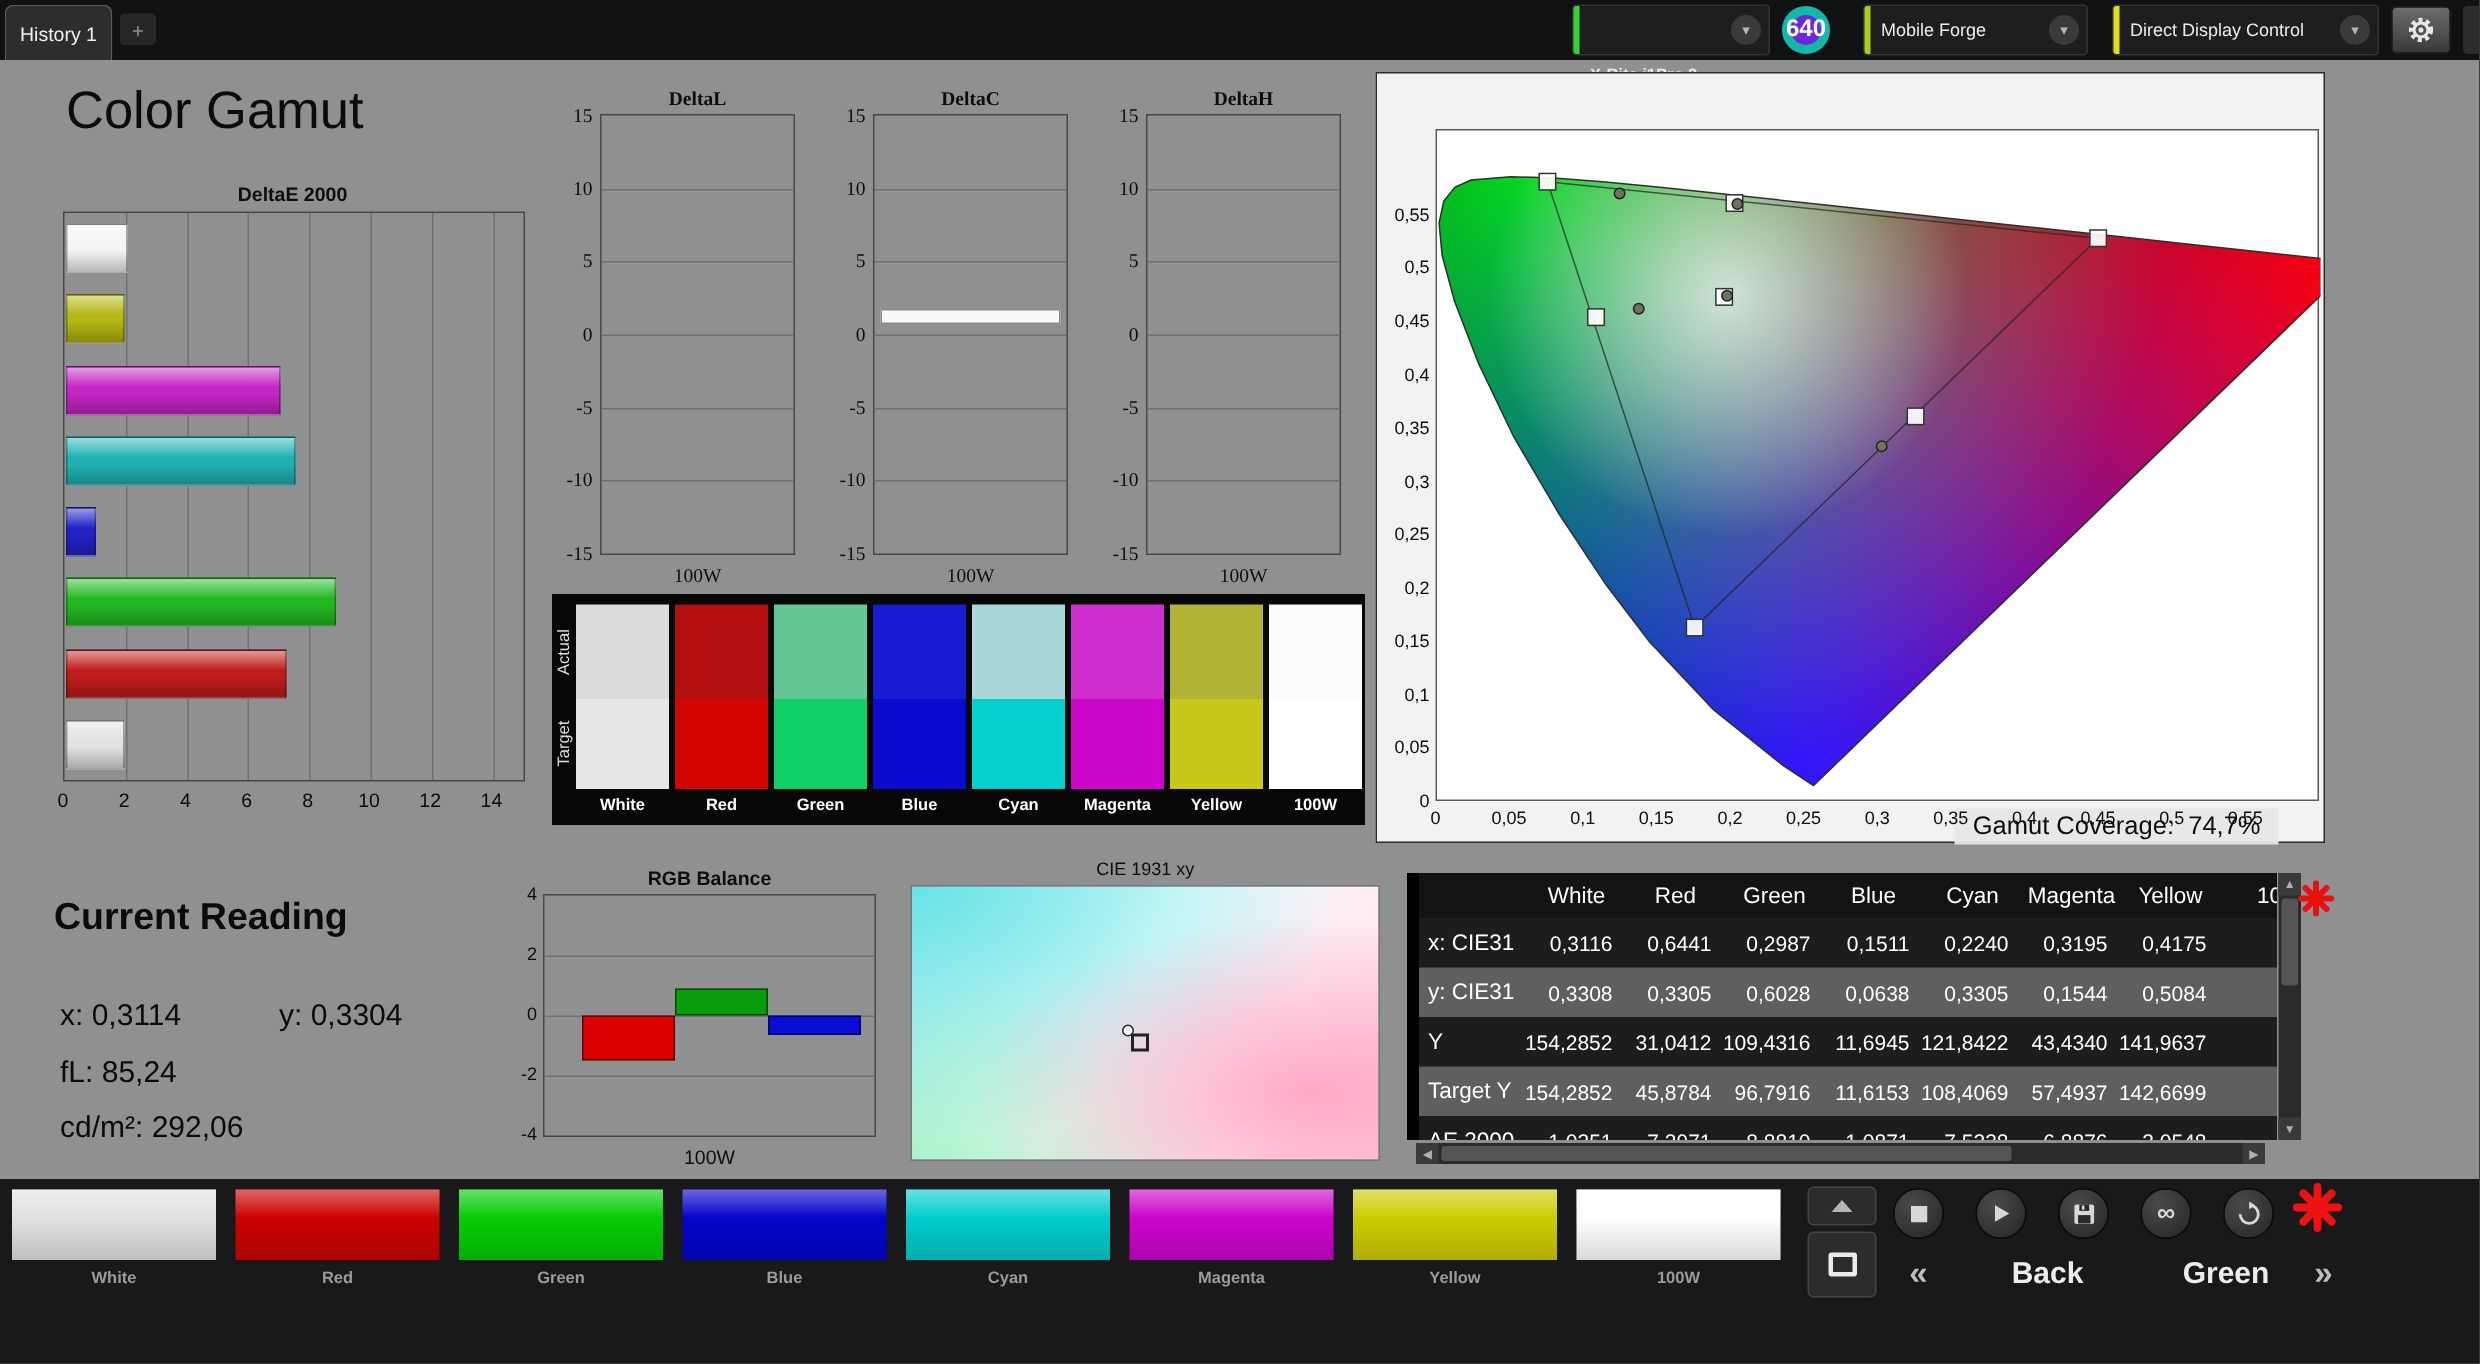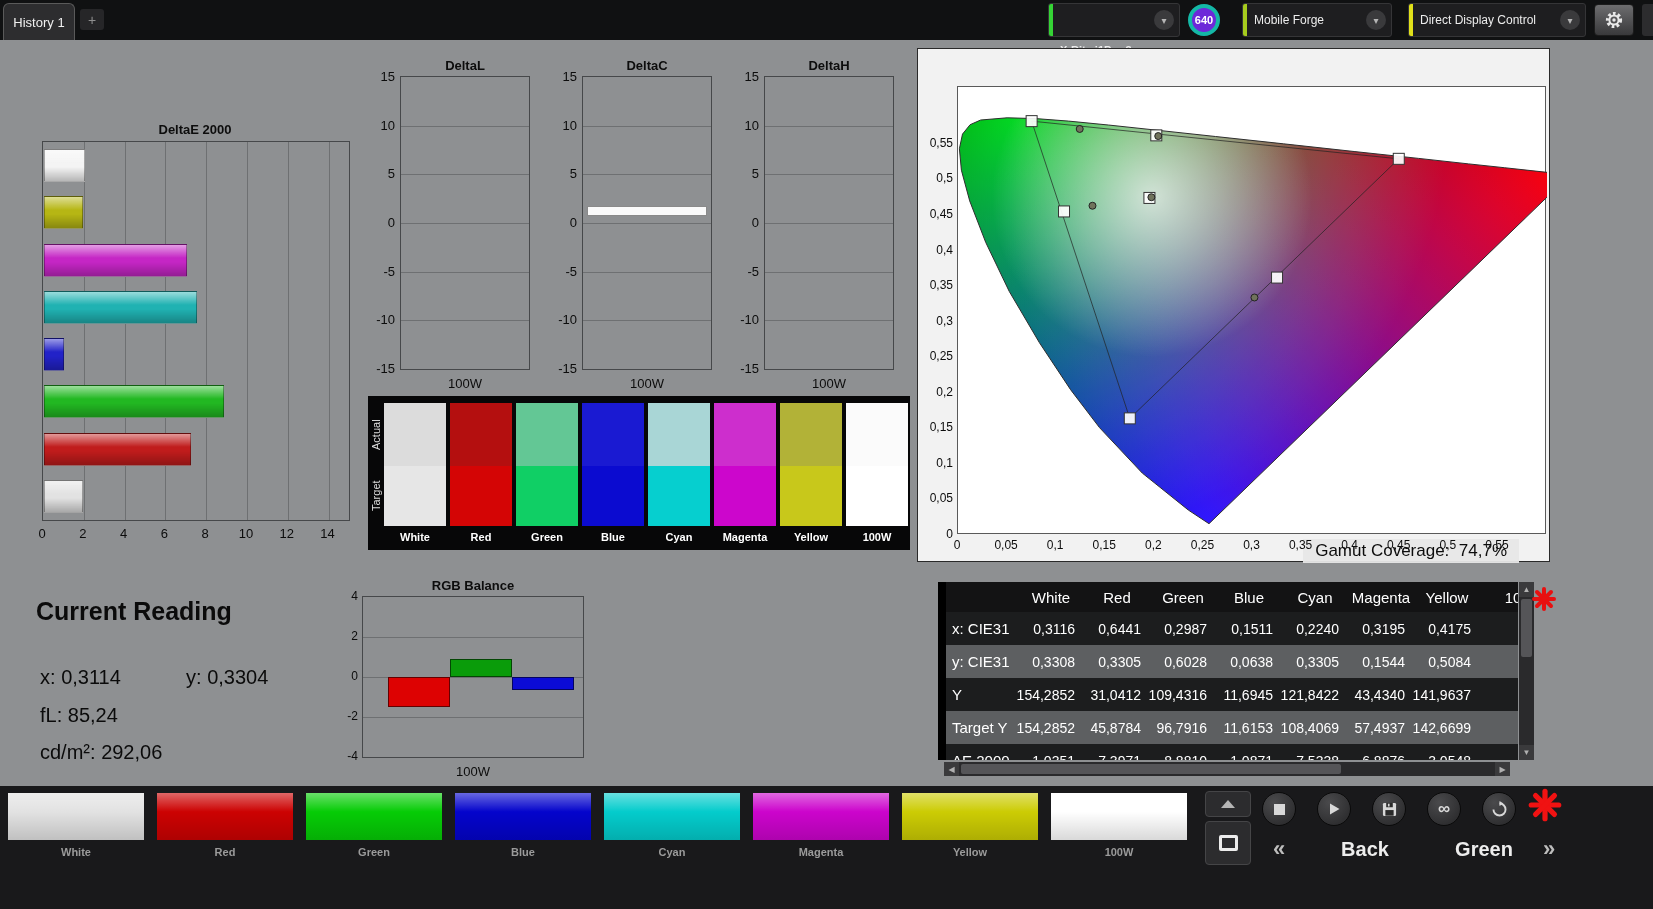--- a/index.html
+++ b/index.html
@@ -9,21 +9,21 @@
 
   
   .topbar{position:absolute;left:0;top:0;width:100%;height:40px;background:#101112;}
   .tab{position:absolute;left:3px;top:3px;width:72px;height:37px;background:#2d2d2f;border:1px solid #5a5a5a;border-bottom:none;border-radius:6px 6px 0 0;color:#f0f0f0;font-size:13px;display:flex;align-items:center;justify-content:center;}
   .tab-add{position:absolute;left:80px;top:9px;width:24px;height:21px;background:#262628;border-radius:3px;color:#8f8f8f;font-size:14px;display:flex;align-items:center;justify-content:center;}
   .tb-box{position:absolute;top:3px;height:34px;background:#1e1e20;border:1px solid #353537;border-radius:3px;color:#ececec;}
   .tb-accent{position:absolute;left:0;top:0;bottom:0;width:4px;border-radius:2px 0 0 2px;}
   .tb-lines{position:absolute;left:11px;top:4px;font-size:11px;line-height:13px;white-space:nowrap;margin-top:36px;}
   .tb-single{position:absolute;left:11px;top:0;height:32px;line-height:32px;font-size:12px;white-space:nowrap;}
   .tb-dd{position:absolute;right:5px;top:6px;width:20px;height:20px;border-radius:50%;background:#3a3a3c;color:#b5b5b5;font-size:10px;display:flex;align-items:center;justify-content:center;}
-  .badge{position:absolute;left:1188px;top:4px;width:32px;height:32px;border-radius:50%;background:#6d28d9;border:4px solid #14b8a6;color:#fff;font-size:11px;font-weight:bold;display:flex;align-items:center;justify-content:center;}
+  .badge{position:absolute;left:1188px;top:4px;width:32px;height:32px;border-radius:50%;background:#6d28d9;border:6px solid #14b8a6;color:#fff;font-size:16px;font-weight:bold;display:flex;align-items:center;justify-content:center;}
   .gear-btn{position:absolute;left:1594px;top:4px;width:40px;height:32px;border-radius:4px;background:linear-gradient(#6d6d6f,#39393b);border:1px solid #1c1c1c;display:flex;align-items:center;justify-content:center;}
   .tb-sliver{position:absolute;left:1642px;top:4px;width:11px;height:32px;background:#2c2c2e;border-radius:3px 0 0 3px;}
 
   
   .panel-title{font-size:13px;font-weight:bold;color:#0d0d0d;text-align:center;}
   .plot{position:absolute;border:1px solid #46484a;}
   .gridline-v{position:absolute;top:0;bottom:0;width:1px;background:#6e7072;}
   .gridline-h{position:absolute;left:0;right:0;height:1px;background:#6e7072;}
   .tick{position:absolute;font-size:13px;color:#0c0c0c;}
 
@@ -32,21 +32,21 @@
   
   .deltae{position:absolute;left:40px;top:120px;width:316px;height:432px;}
   .deltae .panel-title{position:absolute;left:0;top:2px;width:310px;}
   .deltae-plot{left:2px;top:21px;width:308px;height:380px;}
   .deltae-xaxis{position:absolute;left:2px;top:406px;width:308px;height:16px;}
   .tick-x{width:30px;text-align:center;top:0;}
   .hbar{position:absolute;left:1px;height:33px;border:1px solid rgba(0,0,0,.32);}
 
   
   .delta-wrap{position:absolute;left:364px;top:58px;height:340px;display:flex;gap:16px;}
-  .dchart{position:relative;width:166px;height:340px;}
+  .dchart{position:relative;width:166px;height:340px;font-family:Liberation Serif, serif;}
   .dtitle{position:absolute;left:36px;top:0;width:130px;}
   .dplot{left:36px;top:18px;width:130px;height:294px;}
   .dtick{left:0;width:31px;text-align:right;}
   .dbar{position:absolute;left:4px;right:4px;background:#fafafa;border:1px solid #8a8a8a;}
   .dxlabel{position:absolute;left:36px;top:318px;width:130px;text-align:center;font-size:13px;color:#0c0c0c;}
 
   
   .swatch-panel{position:absolute;left:368px;top:396px;width:542px;height:154px;background:#070708;}
   .rot-label{position:absolute;left:1px;width:14px;color:#dedede;font-size:11px;display:flex;align-items:center;justify-content:center;writing-mode:vertical-rl;transform:rotate(180deg);}
   .rot-actual{top:7px;height:63px;}
@@ -149,20 +149,21 @@
     <div class="gear-btn">
       <svg width="20" height="20" viewBox="0 0 20 20">
         <circle cx="10" cy="10" r="6.5" fill="none" stroke="#e8e8e8" stroke-width="3.2" stroke-dasharray="2.6 2.2"></circle>
         <circle cx="10" cy="10" r="4.6" fill="none" stroke="#e8e8e8" stroke-width="2"></circle>
         <circle cx="10" cy="10" r="1.7" fill="#e8e8e8"></circle>
       </svg>
     </div>
     <div class="tb-sliver"></div>
   </div>
 
+  <div class="page-title">Color Gamut</div>
 
   <div class="deltae">
     <div class="panel-title">DeltaE 2000</div>
     <div class="plot deltae-plot">
         <div class="gridline-v" style="left: 40.8px;"></div>
         <div class="gridline-v" style="left: 81.6px;"></div>
         <div class="gridline-v" style="left: 122.4px;"></div>
         <div class="gridline-v" style="left: 163.2px;"></div>
         <div class="gridline-v" style="left: 204px;"></div>
         <div class="gridline-v" style="left: 244.8px;"></div>
@@ -383,20 +384,27 @@
         <div class="vbar" style="left: 149px; width: 62px; top: 80px; height: 13px; background: rgb(11, 11, 214); border: 1px solid rgba(0, 0, 0, 0.55);"></div>
       </div>
     <div class="rgb-xlabel">100W</div>
   <div class="tick rtick" style="top: 13px;">4</div>
       <div class="tick rtick" style="top: 53px;">2</div>
       <div class="tick rtick" style="top: 93px;">0</div>
       <div class="tick rtick" style="top: 133px;">-2</div>
       <div class="tick rtick" style="top: 173px;">-4</div>
     </div>
 
+  <div class="cie31">
+    <div class="panel-title">CIE 1931 xy</div>
+    <div class="cie31-field">
+      <div class="cie31-dot"></div>
+      <div class="cie31-sq"></div>
+    </div>
+  </div>
 
   <div class="rtable">
     <div class="rgrid">
         <div class="th"></div>
         <div class="th">White</div>
         <div class="th">Red</div>
         <div class="th">Green</div>
         <div class="th">Blue</div>
         <div class="th">Cyan</div>
         <div class="th">Magenta</div>

